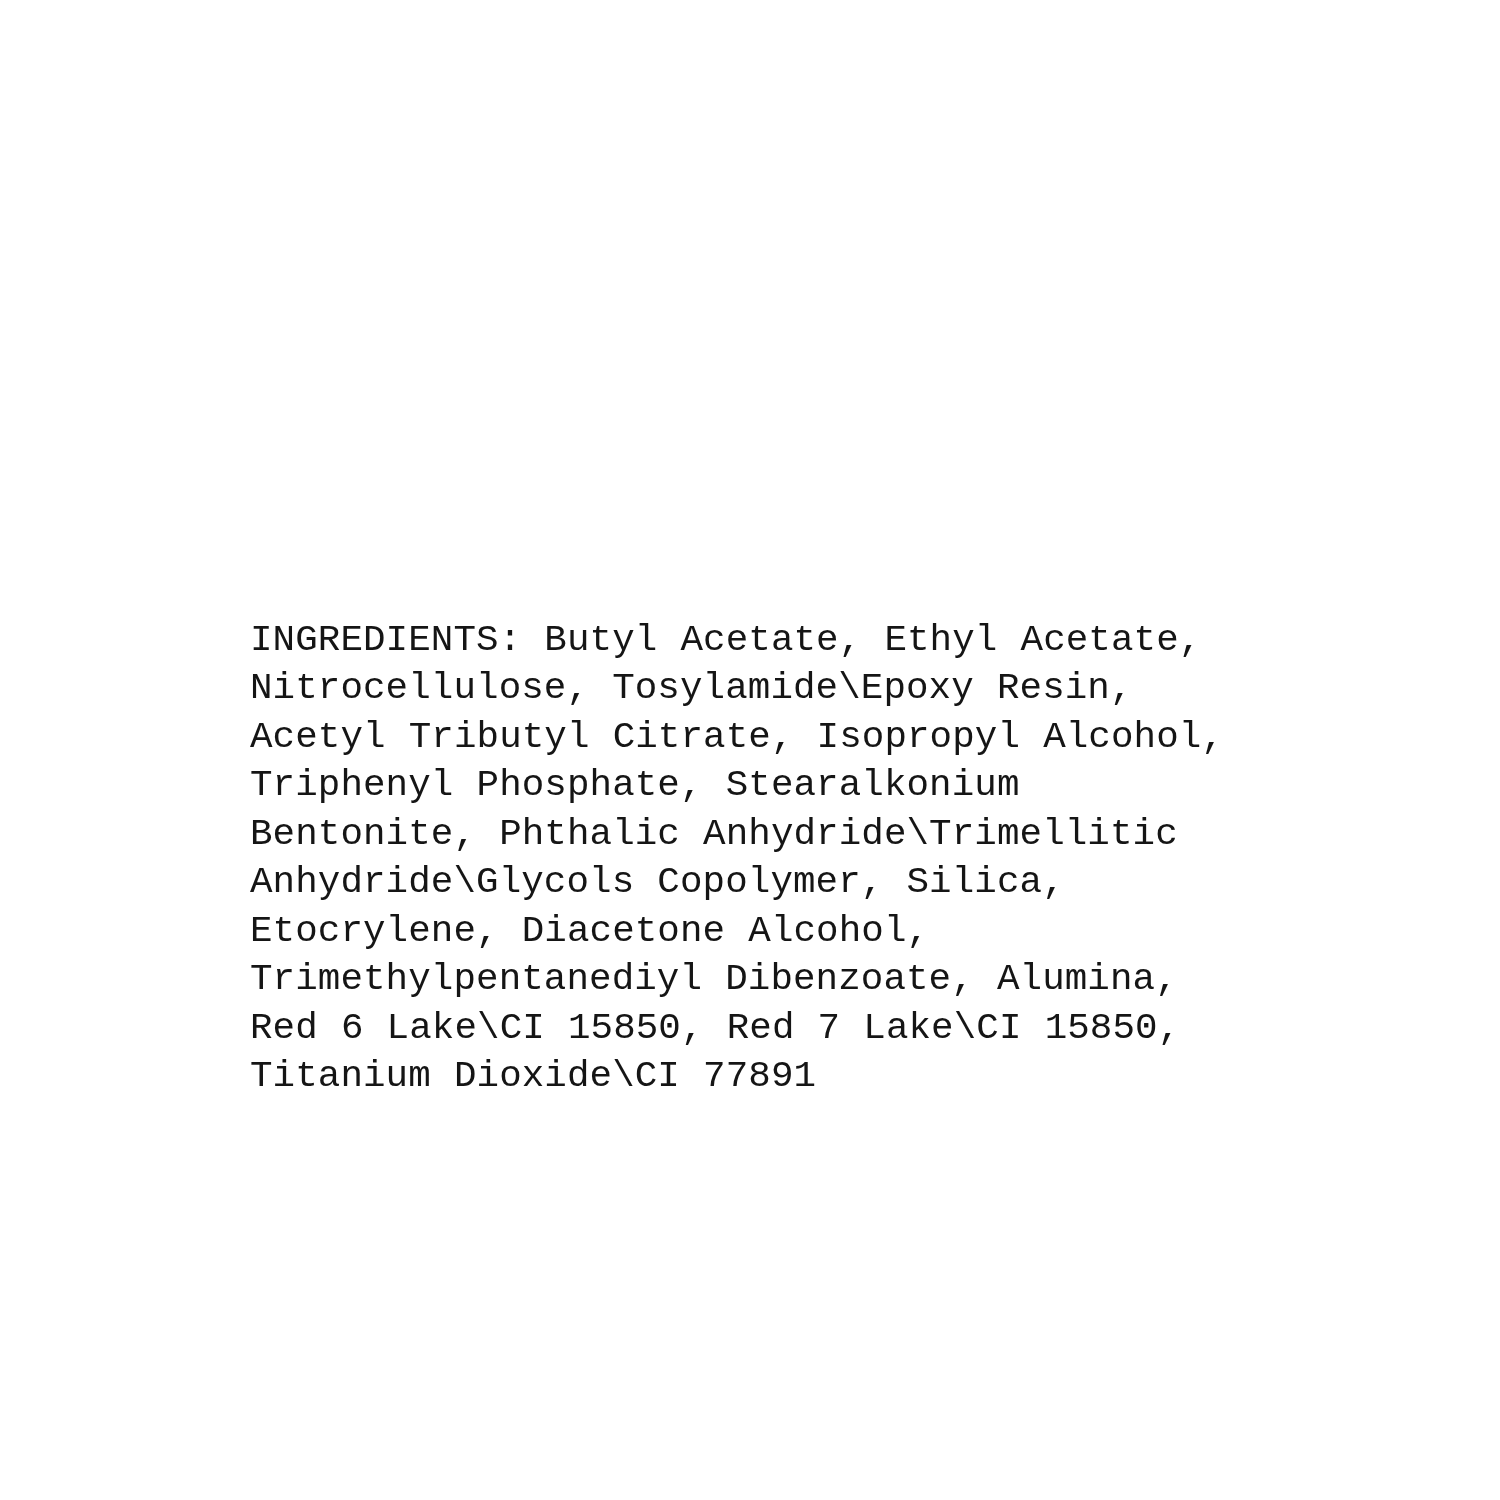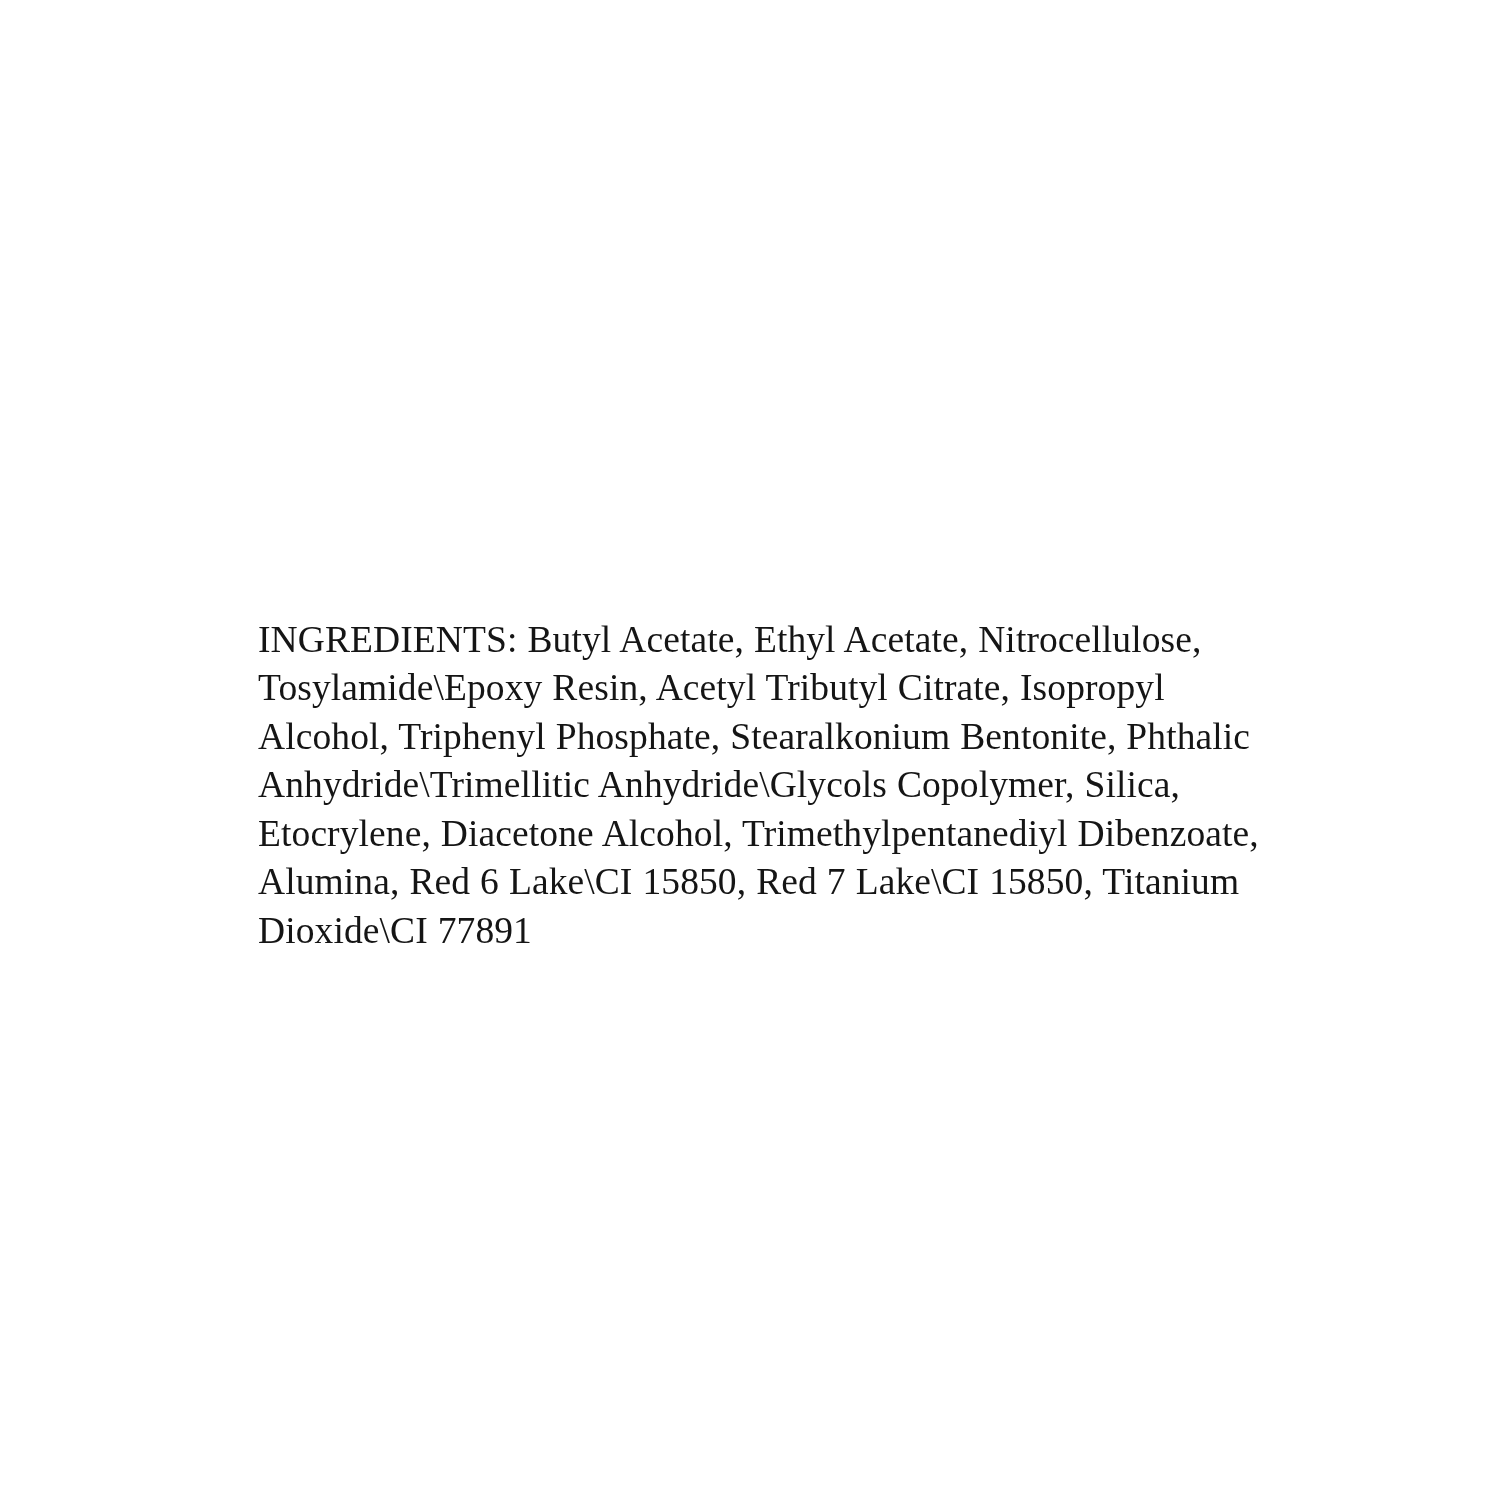--- a/index.html
+++ b/index.html
@@ -15,23 +15,24 @@
     overflow: hidden;
   }
   .page {
     position: relative;
     width: 1500px;
     height: 1500px;
     box-sizing: border-box;
   }
   .ingredients-block {
     position: absolute;
-    left: 258px;
+    left: 250px;
     top: 578px;
     width: 1010px;
+    font-family: Liberation Mono, monospace;
   }
   .ingredients-text {
     font-size: 37.5px;
     line-height: 48.5px;
     letter-spacing: 0.1px;
     color: #151515;
     text-align: left;
     word-spacing: 0.5px;
   }
 </style>

